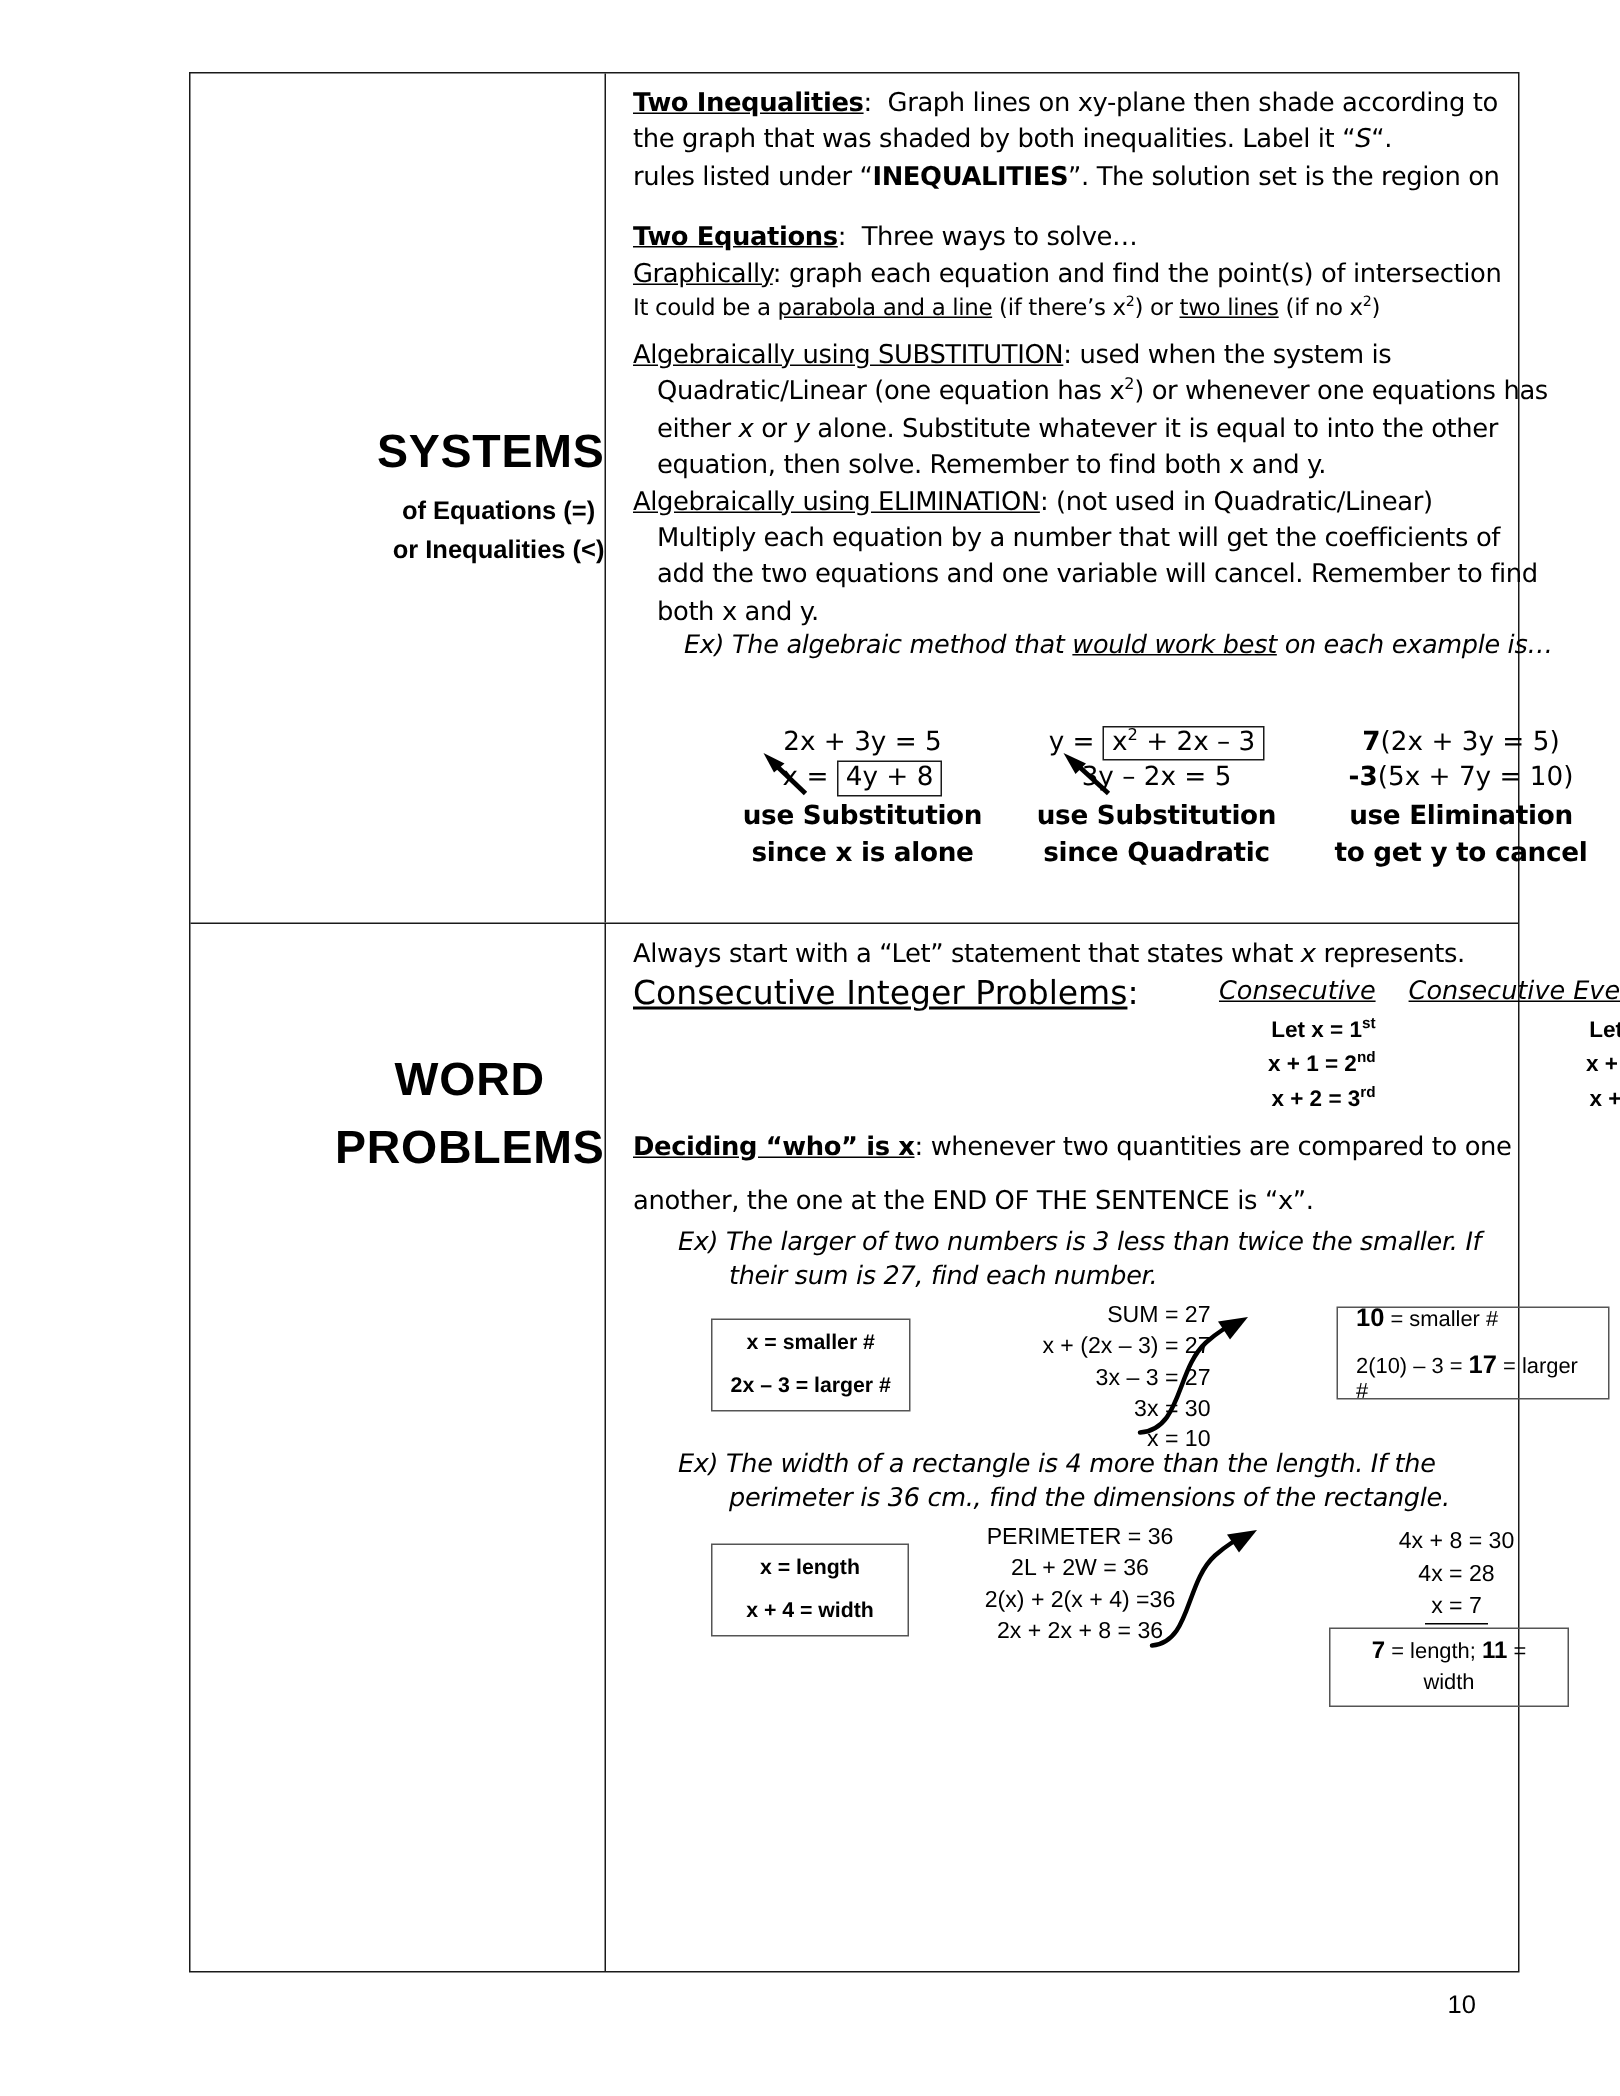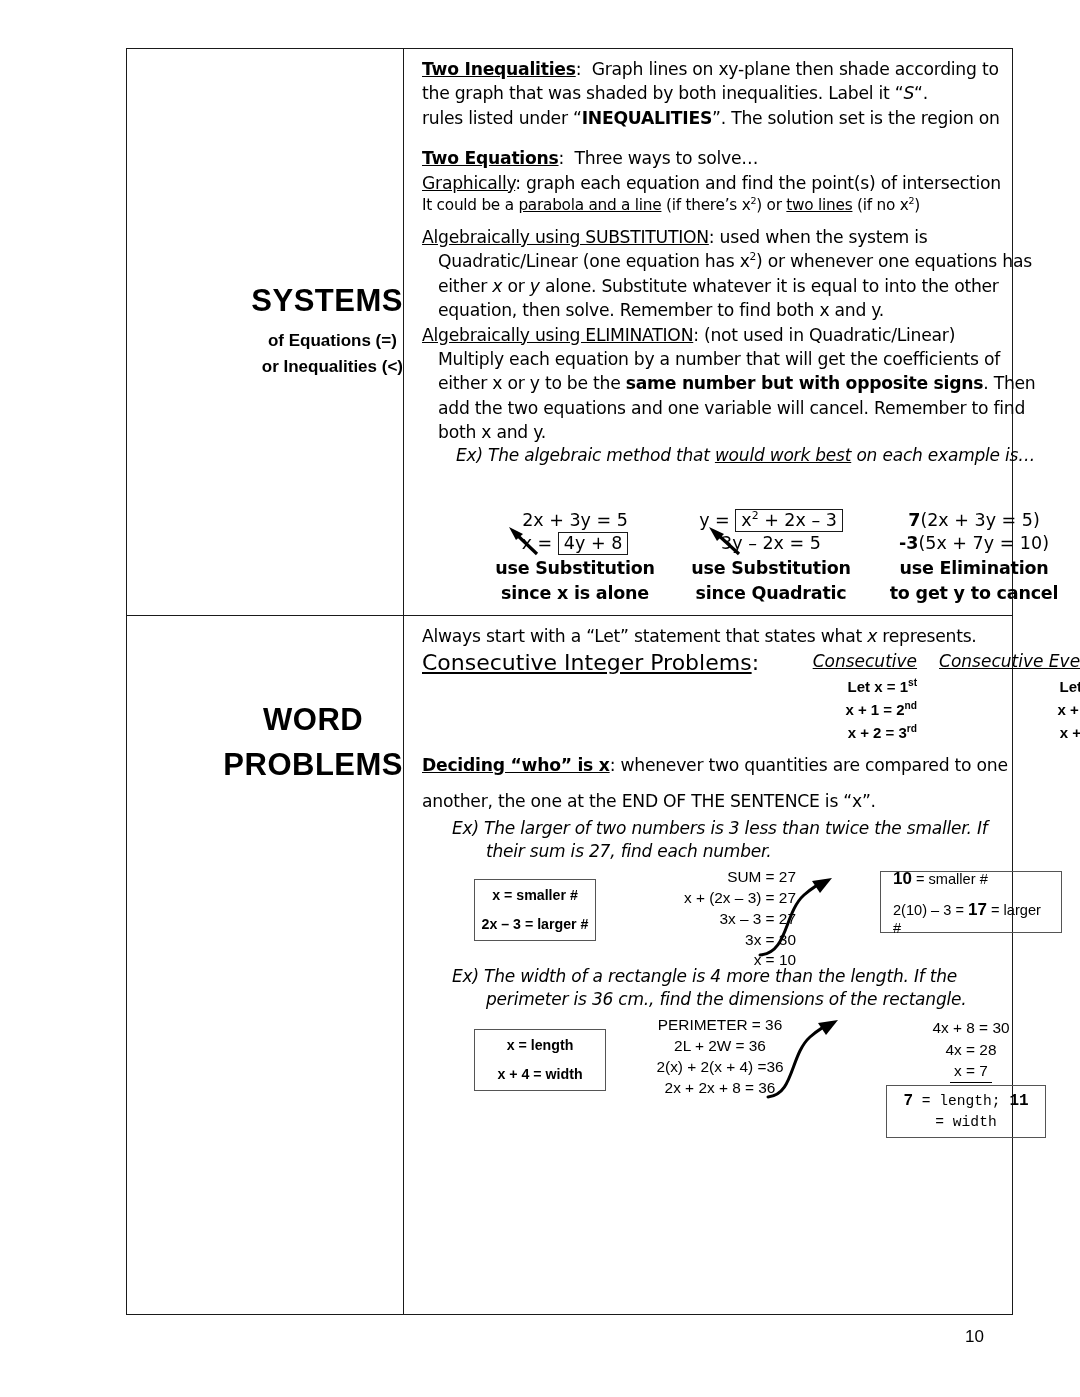--- a/index.html
+++ b/index.html
@@ -216,21 +216,21 @@
   }
   .ans-box .big { font-size: 17px; font-weight: bold; }
   .res-col {
     font-family: "Liberation Sans", sans-serif;
     font-size: 15.4px;
     line-height: 1.4;
     text-align: center;
   }
   .ans-box2 {
     border: 1.3px solid #555555;
-    font-family: Liberation Mono, monospace;
+    font-family: Liberation Sans, sans-serif;
     font-size: 14.6px;
     padding: 4px 14px;
     display: inline-block;
   }
   .ans-box2 .big { font-weight: bold; font-size: 16px; }
   .uline-res { border-bottom: 1.2px solid #000; display: inline-block; padding: 0 4px; }
 
   
   #page-number {
     position: absolute;
@@ -300,23 +300,20 @@
             <span>either </span><span class="i">x</span><span> or </span><span class="i">y</span><span> alone.  Substitute whatever it is equal to into the other</span>
           </div>
           <div class="ind1">equation, then solve.  Remember to find both x and y.</div>
         </div>
 
         <div class="body-txt">
           <div>
             <span class="u">Algebraically using ELIMINATION</span><span>:  (not used in Quadratic/Linear)</span>
           </div>
           <div class="ind1">Multiply each equation by a number that will get the coefficients of</div>
-          <div class="ind1">
-            <span>either x or y to be the </span><span class="b">same number but with opposite signs</span><span>.  Then</span>
-          </div>
           <div class="ind1">add the two equations and one variable will cancel.  Remember to find</div>
           <div class="ind1">both x and y.</div>
         </div>
 
         <div class="ex-line">
           <span>Ex)  The algebraic method that </span><span class="u">would work best</span><span> on each example is…</span>
         </div>
 
         <div class="ex-grid">
 
@@ -406,21 +403,21 @@
           <div style="height:12px"></div>
           <div>another, the one at the END OF THE SENTENCE is “x”.</div>
         </div>
 
         <div class="wp-ex ind2" style="margin-top:4px;">
           <div>Ex)  The larger of two numbers is 3 less than twice the smaller.  If</div>
           <div style="padding-left:34px;">their sum is 27, find each number.</div>
         </div>
 
         <div class="work-row" style="padding-left:52px; height:88px;">
-          <div class="let-box" style="width:122px; height:62px; margin-top:12px;">
+          <div class="let-box" style="width:133px; height:62px; margin-top:12px;">
             <div>x = smaller #</div>
             <div>2x – 3 = larger #</div>
           </div>
           <div class="work-col" style="width:180px; margin-left:20px;">
             <div>SUM = 27</div>
             <div>x + (2x – 3) = 27</div>
             <div>3x – 3 = 27</div>
             <div>3x = 30</div>
             <div>x = 10</div>
           </div>

